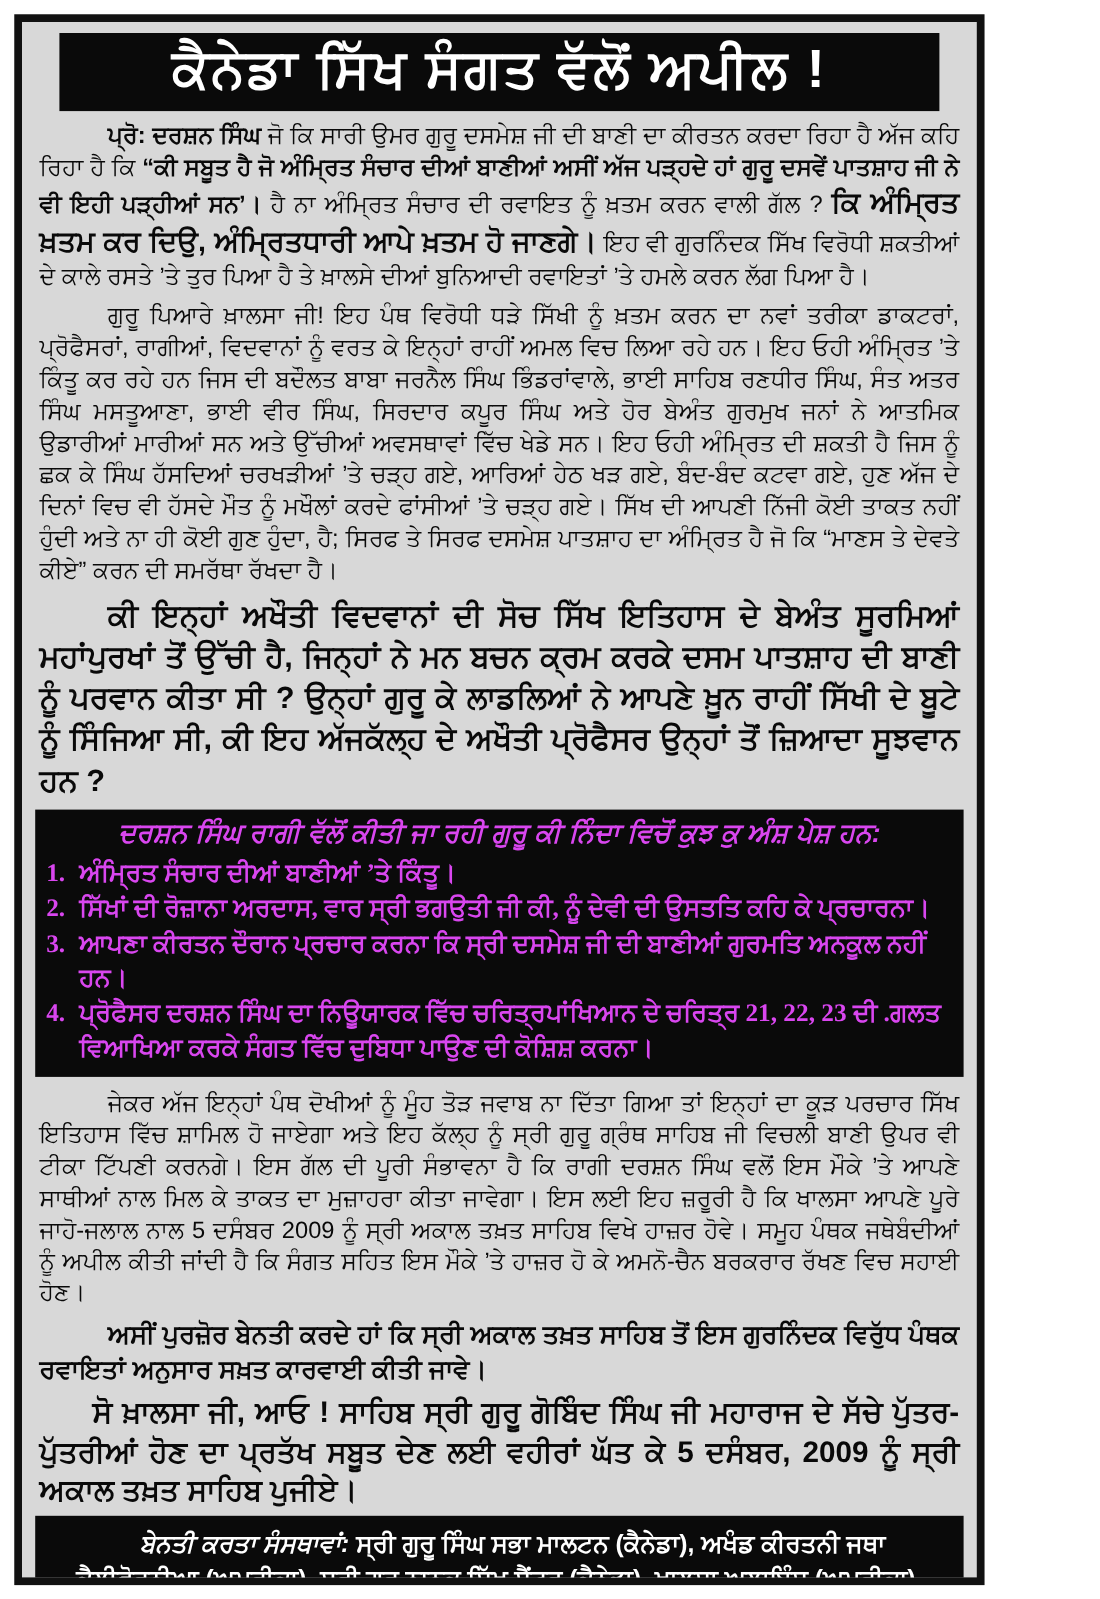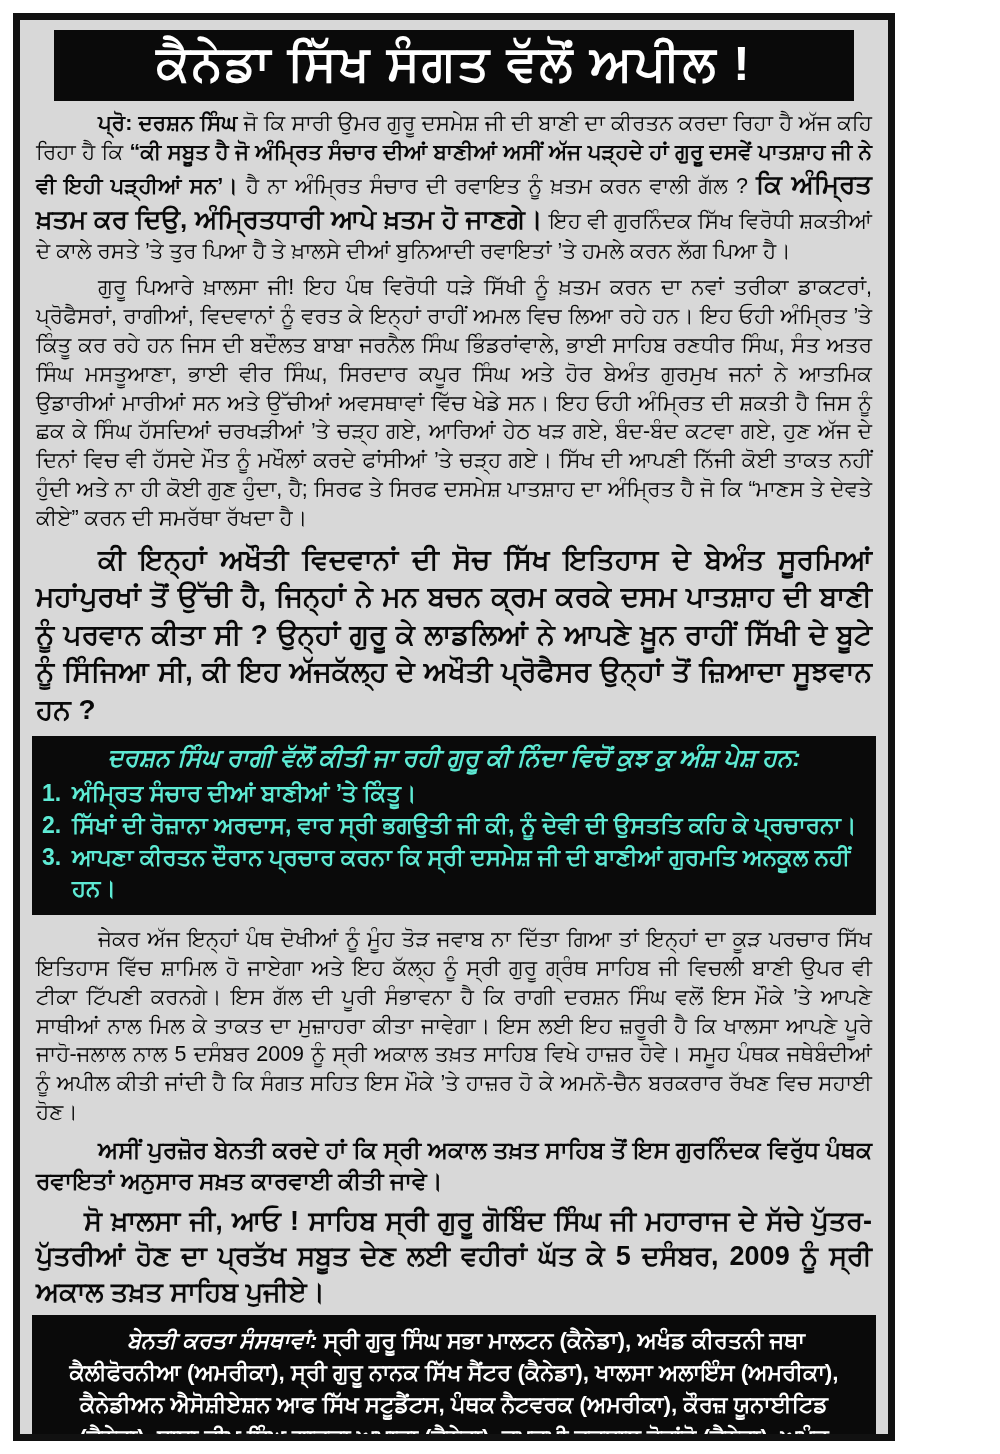--- a/index.html
+++ b/index.html
@@ -55,37 +55,38 @@
     font-size: 28px;
   }
   .para-large {
     font-weight: bold;
     font-size: 27px;
     line-height: 1.32;
   }
   
   .excerpt-box {
     background: #0a0a0a;
-    color: #5eead4;
+    color: #d946ef;
     margin: 8px 0 10px 0;
     padding: 8px 10px 10px 10px;
   }
   .excerpt-heading {
     font-style: italic;
     font-weight: bold;
     font-size: 24.5px;
     text-align: center;
     margin-bottom: 6px;
   }
   .excerpt-item {
     font-weight: bold;
     font-size: 23px;
     line-height: 1.38;
     padding-left: 30px;
     text-indent: -30px;
+    font-family: Liberation Serif, serif;
   }
   .excerpt-item .num { display: inline-block; width: 30px; text-indent: 0; }
   
   .site-box {
     background: #ffffff;
     border: 3px solid #111111;
     margin: 10px 2px 6px 2px;
     padding: 7px 6px;
     text-align: center;
     font-weight: bold;
@@ -133,20 +134,23 @@
       <div class="excerpt-heading">ਦਰਸ਼ਨ ਸਿੰਘ ਰਾਗੀ ਵੱਲੋਂ ਕੀਤੀ ਜਾ ਰਹੀ ਗੁਰੂ ਕੀ ਨਿੰਦਾ ਵਿਚੋਂ ਕੁਝ ਕੁ ਅੰਸ਼ ਪੇਸ਼ ਹਨ:</div>
       <div class="excerpt-item">
         <span class="num">1.</span><span>ਅੰਮ੍ਰਿਤ ਸੰਚਾਰ ਦੀਆਂ ਬਾਣੀਆਂ ’ਤੇ ਕਿੰਤੂ।</span>
       </div>
       <div class="excerpt-item">
         <span class="num">2.</span><span>ਸਿੱਖਾਂ ਦੀ ਰੋਜ਼ਾਨਾ ਅਰਦਾਸ, ਵਾਰ ਸ੍ਰੀ ਭਗਉਤੀ ਜੀ ਕੀ, ਨੂੰ ਦੇਵੀ ਦੀ ਉਸਤਤਿ ਕਹਿ ਕੇ ਪ੍ਰਚਾਰਨਾ।</span>
       </div>
       <div class="excerpt-item">
         <span class="num">3.</span><span>ਆਪਣਾ ਕੀਰਤਨ ਦੌਰਾਨ ਪ੍ਰਚਾਰ ਕਰਨਾ ਕਿ ਸ੍ਰੀ ਦਸਮੇਸ਼ ਜੀ ਦੀ ਬਾਣੀਆਂ ਗੁਰਮਤਿ ਅਨਕੂਲ ਨਹੀਂ ਹਨ।</span>
       </div>
+      <div class="excerpt-item">
+        <span class="num">4.</span><span>ਪ੍ਰੋਫੈਸਰ ਦਰਸ਼ਨ ਸਿੰਘ ਦਾ ਨਿਊਯਾਰਕ ਵਿੱਚ ਚਰਿਤ੍ਰਪਾਂਖਿਆਨ ਦੇ ਚਰਿਤ੍ਰ 21, 22, 23 ਦੀ .ਗਲਤ ਵਿਆਖਿਆ ਕਰਕੇ ਸੰਗਤ ਵਿੱਚ ਦੁਬਿਧਾ ਪਾਉਣ ਦੀ ਕੋਸ਼ਿਸ਼ ਕਰਨਾ।</span>
+      </div>
     </div>
 
 
     <p class="para indent" style="margin-top:8px;">ਜੇਕਰ ਅੱਜ ਇਨ੍ਹਾਂ ਪੰਥ ਦੋਖੀਆਂ ਨੂੰ ਮੂੰਹ ਤੋੜ ਜਵਾਬ ਨਾ ਦਿੱਤਾ ਗਿਆ ਤਾਂ ਇਨ੍ਹਾਂ ਦਾ ਕੂੜ ਪਰਚਾਰ ਸਿੱਖ ਇਤਿਹਾਸ ਵਿੱਚ ਸ਼ਾਮਿਲ ਹੋ ਜਾਏਗਾ ਅਤੇ ਇਹ ਕੱਲ੍ਹ ਨੂੰ ਸ੍ਰੀ ਗੁਰੂ ਗ੍ਰੰਥ ਸਾਹਿਬ ਜੀ ਵਿਚਲੀ ਬਾਣੀ ਉਪਰ ਵੀ ਟੀਕਾ ਟਿੱਪਣੀ ਕਰਨਗੇ। ਇਸ ਗੱਲ ਦੀ ਪੂਰੀ ਸੰਭਾਵਨਾ ਹੈ ਕਿ ਰਾਗੀ ਦਰਸ਼ਨ ਸਿੰਘ ਵਲੋਂ ਇਸ ਮੌਕੇ ’ਤੇ ਆਪਣੇ ਸਾਥੀਆਂ ਨਾਲ ਮਿਲ ਕੇ ਤਾਕਤ ਦਾ ਮੁਜ਼ਾਹਰਾ ਕੀਤਾ ਜਾਵੇਗਾ। ਇਸ ਲਈ ਇਹ ਜ਼ਰੂਰੀ ਹੈ ਕਿ ਖਾਲਸਾ ਆਪਣੇ ਪੂਰੇ ਜਾਹੋ-ਜਲਾਲ ਨਾਲ 5 ਦਸੰਬਰ 2009 ਨੂੰ ਸ੍ਰੀ ਅਕਾਲ ਤਖ਼ਤ ਸਾਹਿਬ ਵਿਖੇ ਹਾਜ਼ਰ ਹੋਵੇ। ਸਮੂਹ ਪੰਥਕ ਜਥੇਬੰਦੀਆਂ ਨੂੰ ਅਪੀਲ ਕੀਤੀ ਜਾਂਦੀ ਹੈ ਕਿ ਸੰਗਤ ਸਹਿਤ ਇਸ ਮੌਕੇ ’ਤੇ ਹਾਜ਼ਰ ਹੋ ਕੇ ਅਮਨੋ-ਚੈਨ ਬਰਕਰਾਰ ਰੱਖਣ ਵਿਚ ਸਹਾਈ ਹੋਣ।</p>
 
     <p class="para para-bold indent" style="margin-top:8px; font-size:23.5px;">ਅਸੀਂ ਪੁਰਜ਼ੋਰ ਬੇਨਤੀ ਕਰਦੇ ਹਾਂ ਕਿ ਸ੍ਰੀ ਅਕਾਲ ਤਖ਼ਤ ਸਾਹਿਬ ਤੋਂ ਇਸ ਗੁਰਨਿੰਦਕ ਵਿਰੁੱਧ ਪੰਥਕ ਰਵਾਇਤਾਂ ਅਨੁਸਾਰ ਸਖ਼ਤ ਕਾਰਵਾਈ ਕੀਤੀ ਜਾਵੇ।</p>
 
     <p class="para para-large indent" style="margin-top:6px; text-indent:48px;">ਸੋ ਖ਼ਾਲਸਾ ਜੀ, ਆਓ ! ਸਾਹਿਬ ਸ੍ਰੀ ਗੁਰੂ ਗੋਬਿੰਦ ਸਿੰਘ ਜੀ ਮਹਾਰਾਜ ਦੇ ਸੱਚੇ ਪੁੱਤਰ-ਪੁੱਤਰੀਆਂ ਹੋਣ ਦਾ ਪ੍ਰਤੱਖ ਸਬੂਤ ਦੇਣ ਲਈ ਵਹੀਰਾਂ ਘੱਤ ਕੇ 5 ਦਸੰਬਰ, 2009 ਨੂੰ ਸ੍ਰੀ ਅਕਾਲ ਤਖ਼ਤ ਸਾਹਿਬ ਪੁਜੀਏ।</p>
 
 

